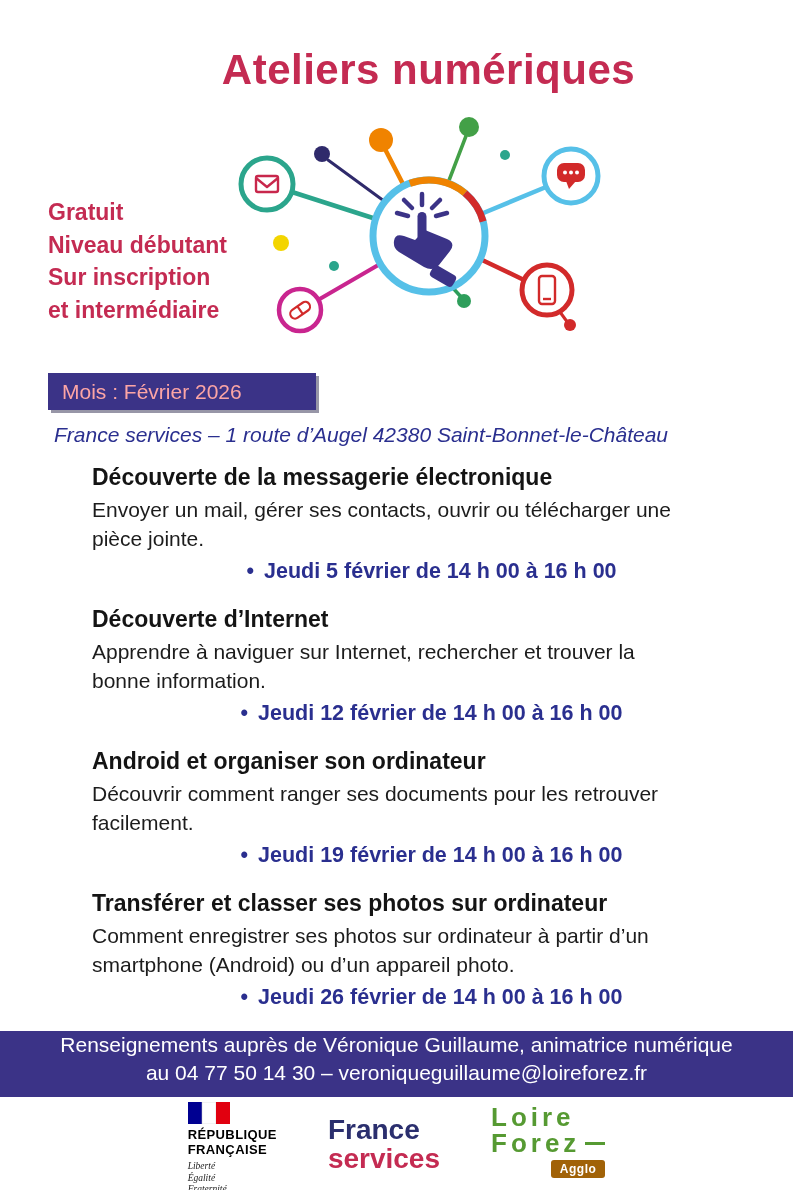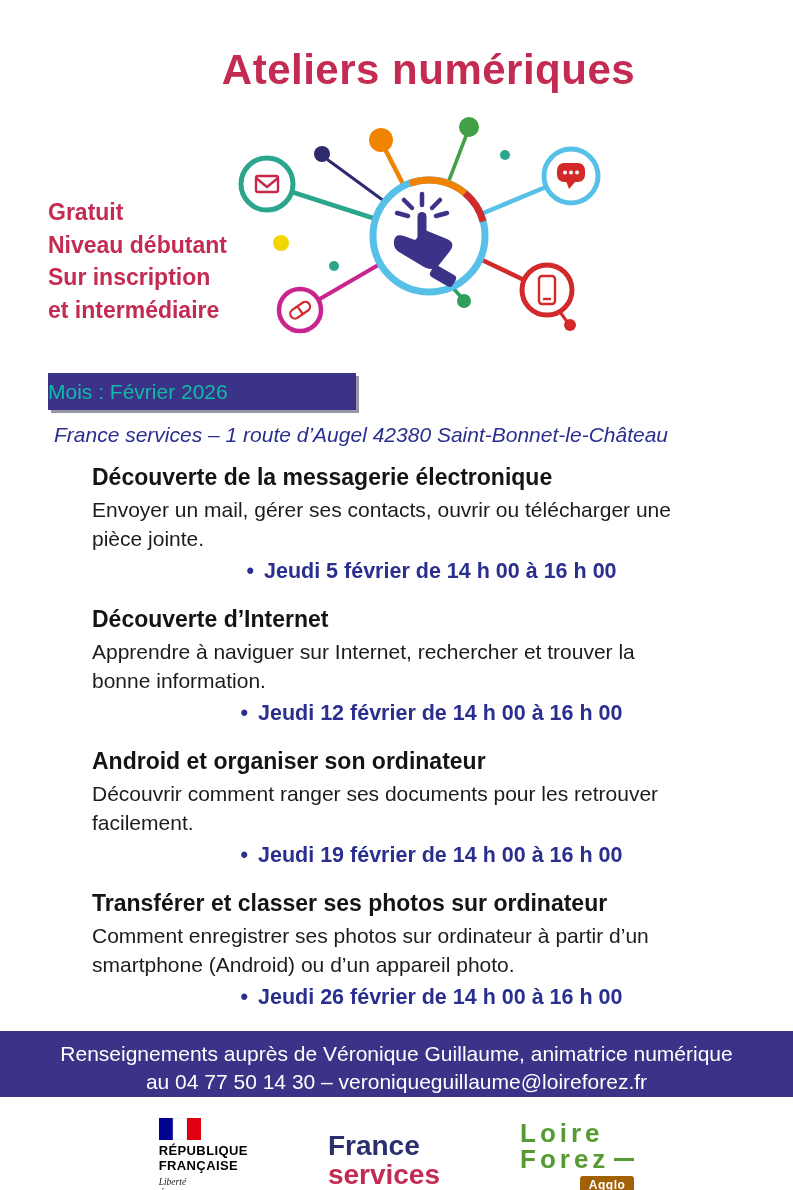--- a/index.html
+++ b/index.html
@@ -13,43 +13,43 @@
     position:absolute; top:46px; left:0; width:100%;
     text-align:center; font-size:42px; font-weight:700;
     color:#C42B52; letter-spacing:0.5px;margin-left:32px;
   }
   .illustration { position:absolute; top:112px; left:222px; width:400px; height:245px; }
   .highlights {
     position:absolute; top:196px; left:48px;
     color:#C42B52; font-size:23px; font-weight:700; line-height:32.5px;
   }
   .month-banner {
-    position:absolute; top:373px; left:48px; width:308px; height:37px;
-    background:#3B3387; color:#14b8a6; font-size:21px; line-height:37px;
-    box-shadow:3px 3px 0 rgba(25,22,60,0.45);
+    position:absolute; top:373px; left:48px; width:268px; height:37px;
+    background:#3B3387; color:#fca5a5; font-size:21px; line-height:37px;
+    padding-left:14px; box-shadow:3px 3px 0 rgba(25,22,60,0.45);
   }
   .location {
     position:absolute; top:423px; left:54px;
     color:#2A2F8F; font-size:21px; font-style:italic; font-weight:500;
   }
   .workshops { position:absolute; top:464px; left:92px; width:606px; }
   .workshop { margin-bottom:22px; }
   .w-title { font-size:23px; font-weight:700; color:#141414; margin-bottom:4px; }
   .w-desc  { font-size:21px; color:#1c1c1c; line-height:29px; }
   .w-date  { font-size:21.5px; font-weight:700; color:#2A2F8F; margin-top:6px; padding-left:73px;text-align:center; }
   .bullet  { margin-right:10px; }
   .footer-banner {
     position:absolute; top:1031px; left:0; width:100%; height:66px;
     background:#3B3387; color:#ffffff; text-align:center;
-    font-size:21px; line-height:28px; padding-top:9px;
+    font-size:21px; line-height:28px; 
   }
   .logos {
     position:absolute; top:1098px; left:0; width:100%; height:92px;
-    display:flex; justify-content:center; align-items:flex-start; gap:80px;
-    padding-top:20px;
+    display:flex; justify-content:center; align-items:flex-start; gap:51px;
+    padding-top:4px;
   }
   .logo-rf { display:flex; flex-direction:column; align-items:flex-start; }
   .logo-rf .flag { margin-bottom:3px; }
   .rf-name { font-size:13px; font-weight:700; color:#000000; letter-spacing:0.4px; line-height:15px; }
   .rf-motto {
     margin-top:4px; font-family:"Liberation Serif", "DejaVu Serif", serif;
     font-style:italic; font-size:9.5px; line-height:11.5px; color:#222;
     border-bottom:1px solid #444; padding-bottom:3px;
   }
   .logo-fs { margin-top:13px; }

